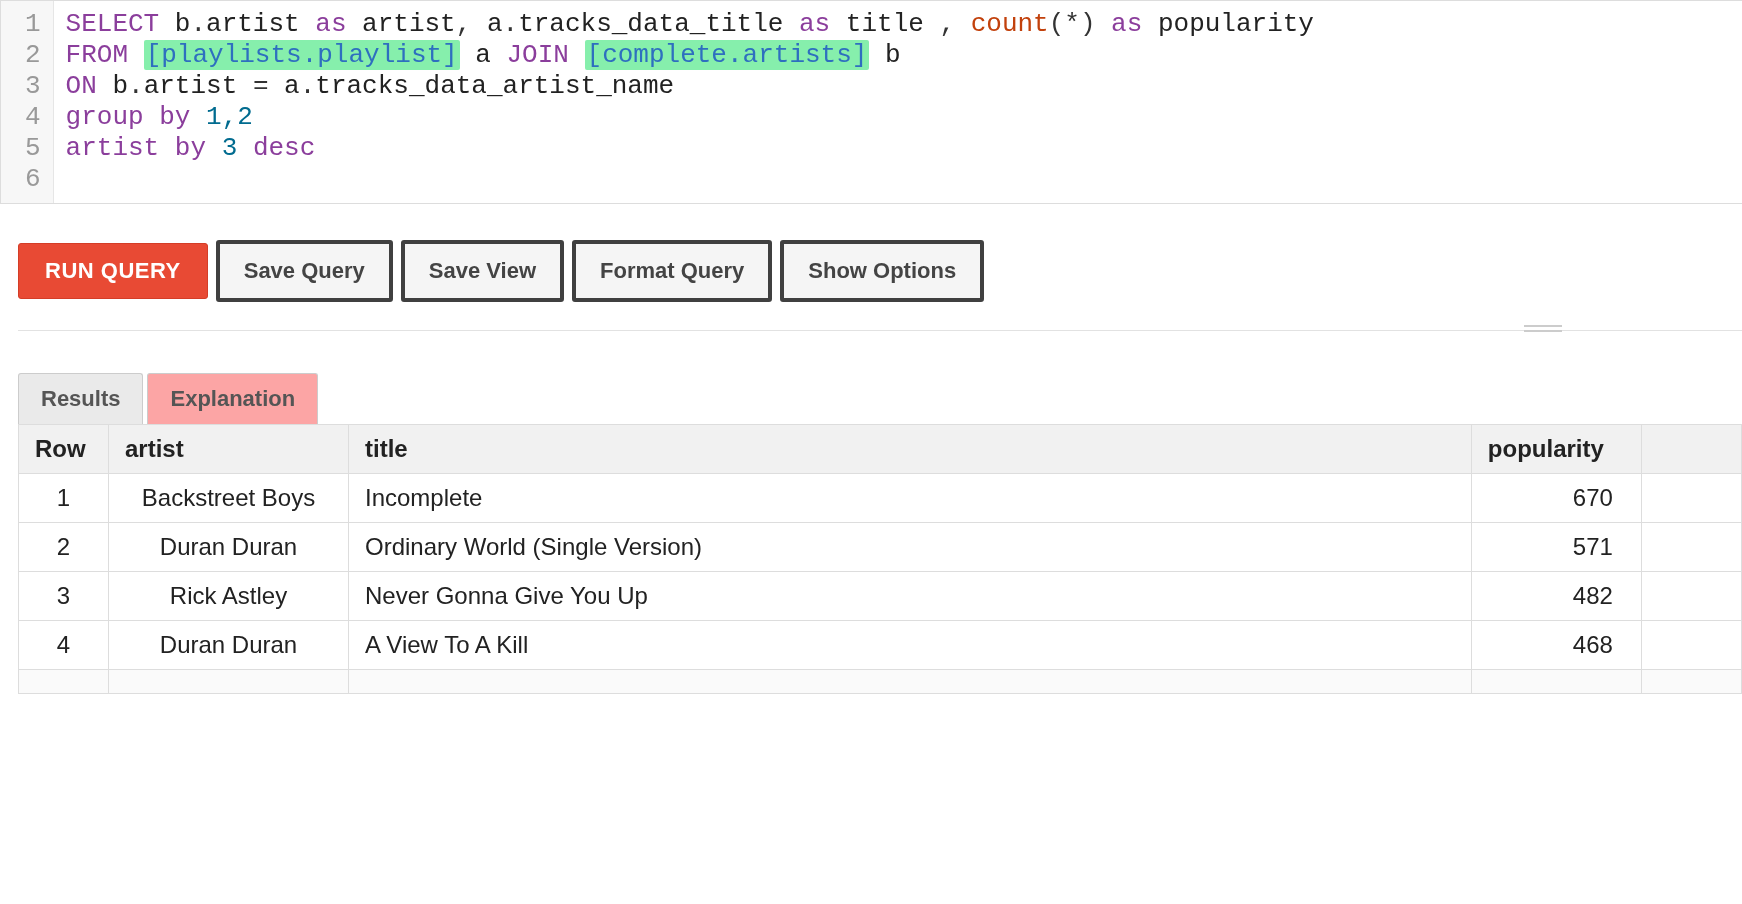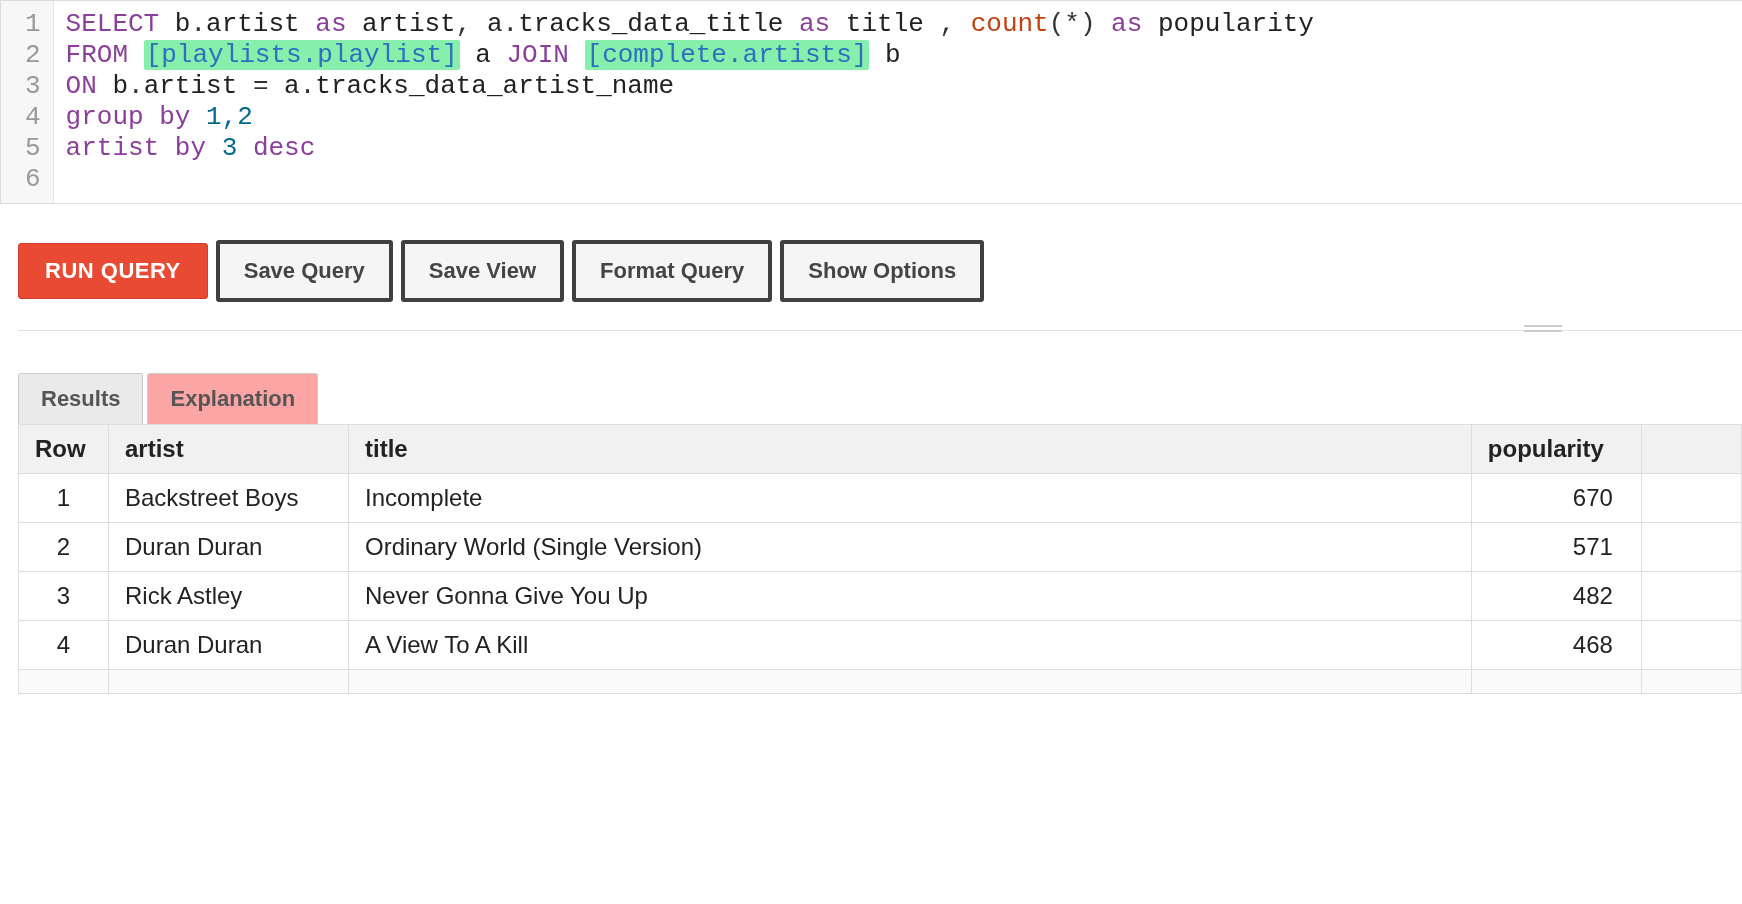--- a/index.html
+++ b/index.html
@@ -127,21 +127,21 @@
     text-align: left;
   }
   table.results th {
     background: #f1f1f1;
     font-weight: bold;
     text-align: left;
   }
   table.results th:first-child { width: 90px; }
   table.results td.rownum { text-align: center; }
   table.results td.num { text-align: right; padding-right: 28px; }
-  table.results td.artist { width: 240px; }
+  table.results td.artist { width: 240px; text-align: center; }
   table.results td.pop { width: 170px; }
   table.results tr.blankrow td { height: 24px; background:#fafafa; }
 
 </style>
 </head>
 <body>
 
 <div class="editor">
   <div class="gutter">
     <div>1</div>

